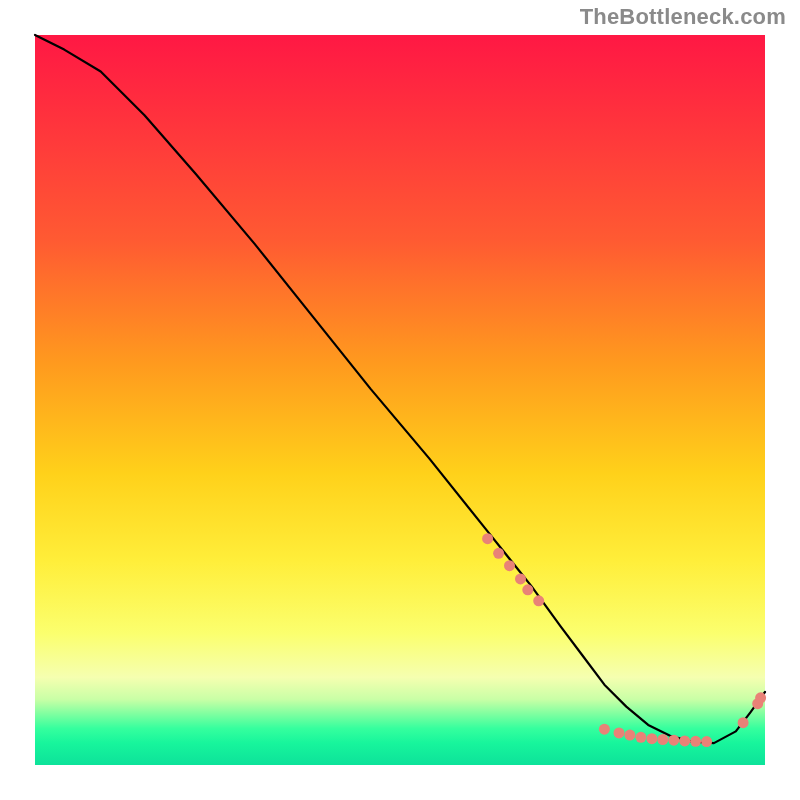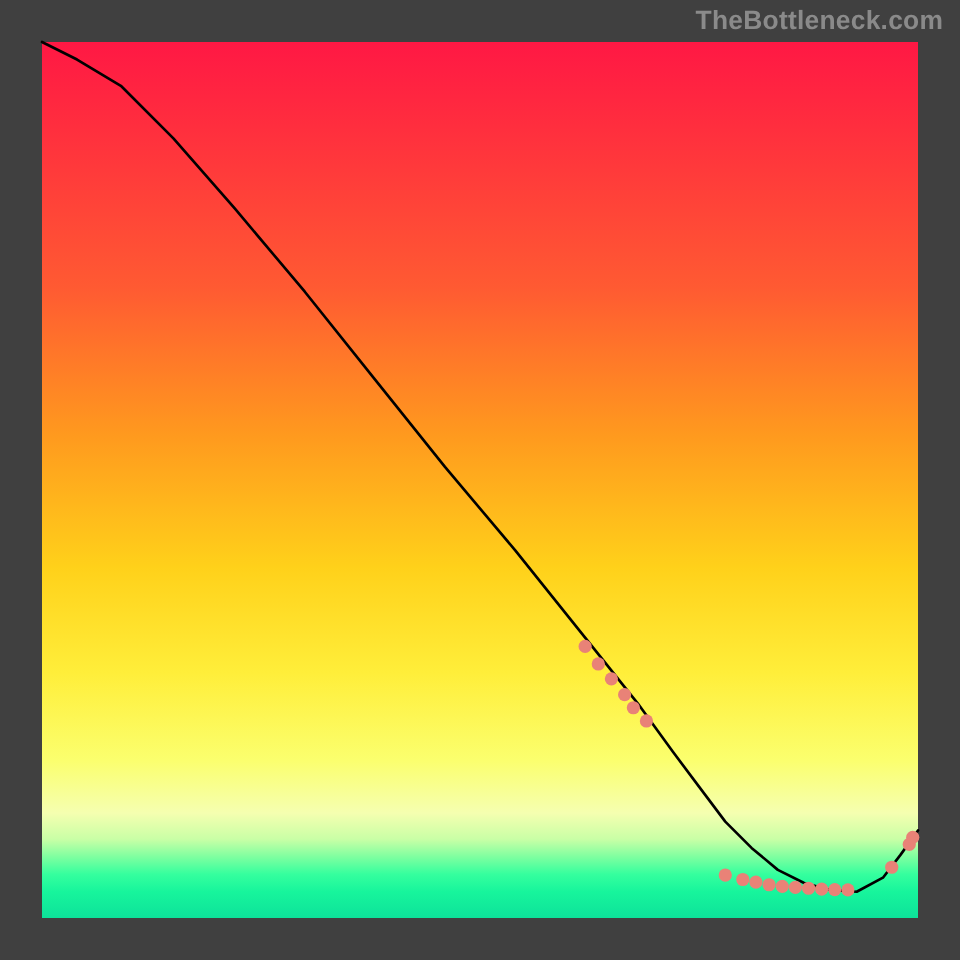--- a/index.html
+++ b/index.html
@@ -8,21 +8,21 @@
     width: 800px;
     height: 800px;
     background: #000;
     font-family: Arial, Helvetica, sans-serif;
     overflow: hidden;
   }
   .outer {
     position: relative;
     width: 800px;
     height: 800px;
-    background: #404040;
+    background: #ffffff;
   }
   .watermark {
     position: absolute;
     top: 4px;
     right: 14px;
     color: #8a8a8a;
     font-size: 22px;
     font-weight: 600;
     letter-spacing: 0.2px;
   }

